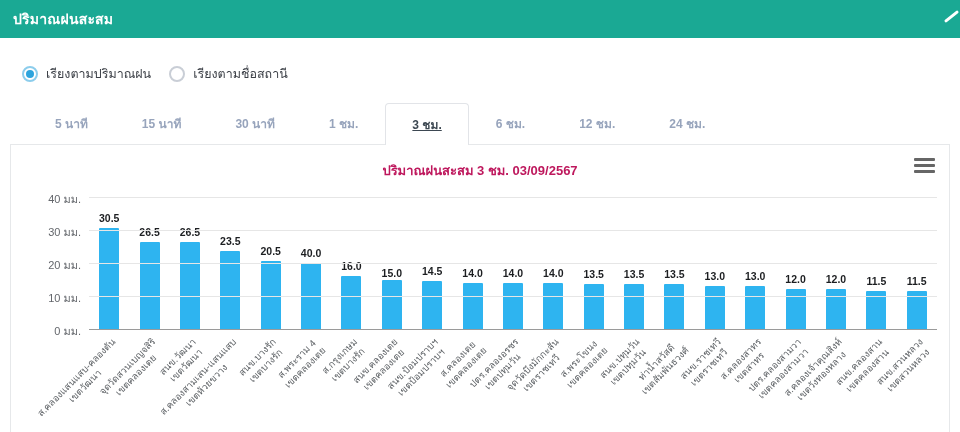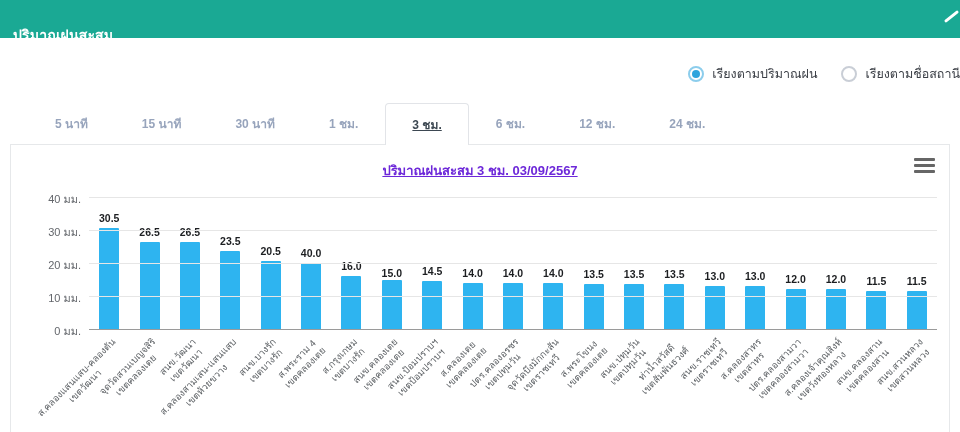--- a/index.html
+++ b/index.html
@@ -1,44 +1,44 @@
 <!DOCTYPE html>
 <html><head>
 <meta charset="utf-8">
 <style>
   * { margin: 0; padding: 0; box-sizing: border-box; }
   html, body { width: 960px; height: 432px; overflow: hidden; background: #fff;
     font-family: "Liberation Sans", "DejaVu Sans", sans-serif; }
 
-  .header { position: relative; height: 38px; line-height: 38px; padding: 16px 13px;
+  .header { position: relative; height: 38px; line-height: 38px; padding: 0 13px;
     color: #fff; font-size: 14px; font-weight: bold; letter-spacing: .2px; }
   .corner-slash { position: absolute; right: 0px; top: 15px; width: 17px; height: 3px;
     background: #fff; transform: rotate(-38deg); border-radius: 2px; }
 
-  .radio-row { margin: 26px 0 0 22px; display: flex; align-items: center; gap: 24px; justify-content: flex-end; }
+  .radio-row { margin: 26px 0 0 22px; display: flex; align-items: center; gap: 18px; }
   .radio-item { display: flex; align-items: center; gap: 8px; cursor: pointer; }
   .radio-circle { width: 16px; height: 16px; border-radius: 50%; border: 2px solid #c9ced6;
     background: #fff; position: relative; flex: 0 0 auto; }
   .radio-circle.on { border-color: #8ccdec; }
   .radio-circle.on::after { content: ""; position: absolute; left: 2px; top: 2px;
     width: 8px; height: 8px; border-radius: 50%; background: #2da4dd; }
   .radio-label { font-size: 12.5px; color: #3b3f46; }
 
   .tabs { display: flex; align-items: flex-end; margin-top: 18px; padding-left: 28px;
     position: relative; z-index: 2; }
   .tab { padding: 11px 26px; font-size: 12px; font-weight: bold; color: #97a4bc;
     cursor: pointer; border: 1px solid transparent; border-bottom: none; }
   .tab.active { color: #3d4852; background: #fff; border-color: #e2e4e8;
     border-radius: 4px 4px 0 0; margin-bottom: -1px; text-decoration: underline; }
 
   .panel { margin: 0 10px; height: 294px; border: 1px solid #e6e8ea; border-bottom: none;
     background: #fff; position: relative; z-index: 1; }
 
-  .chart-title { text-align: center; font-size: 13px; font-weight: bold; color: #6d28d9;
-    padding-top: 15px; text-decoration: underline; }
+  .chart-title { text-align: center; font-size: 13px; font-weight: bold; color: #be185d;
+    padding-top: 15px; }
   .menu-icon { position: absolute; top: 13px; right: 14px; width: 21px; height: 15px;
     cursor: pointer; display: flex; flex-direction: column; justify-content: space-between; }
   .menu-icon span { display: block; height: 3px; background: #666; border-radius: 1px; }
 
   .plot { position: absolute; left: 78px; right: 12px; top: 52px; height: 132px; }
   .gridline { position: absolute; left: 0; right: 0; height: 1px; background: #e6e6e6; }
   .gridline.base { background: #9a9a9a; }
   .ylabel { position: absolute; left: -66px; width: 58px; text-align: right;
     font-size: 11px; color: #63666b; }
 

